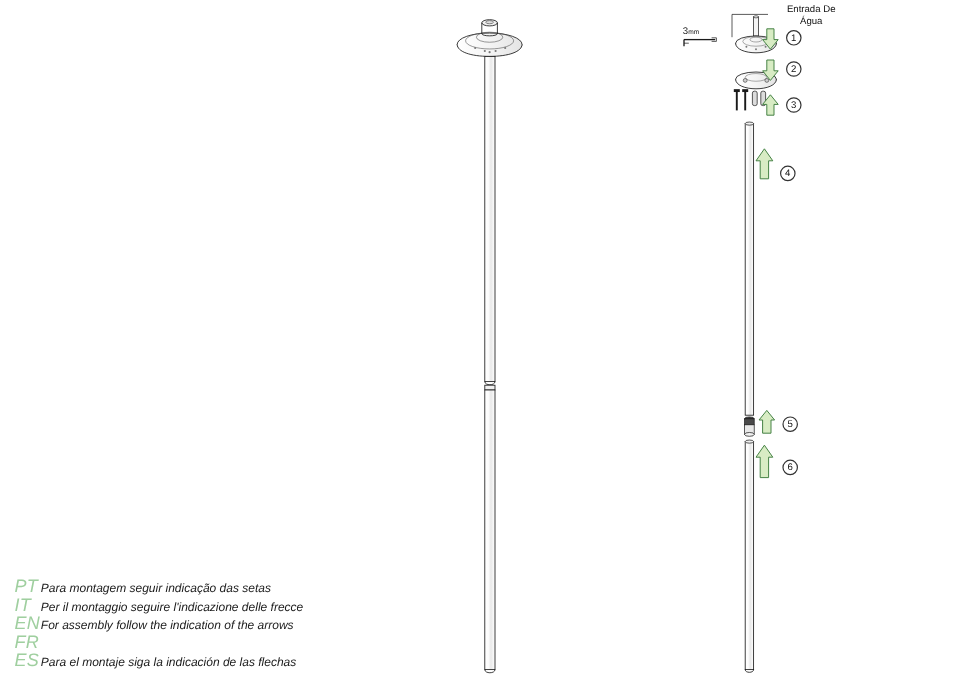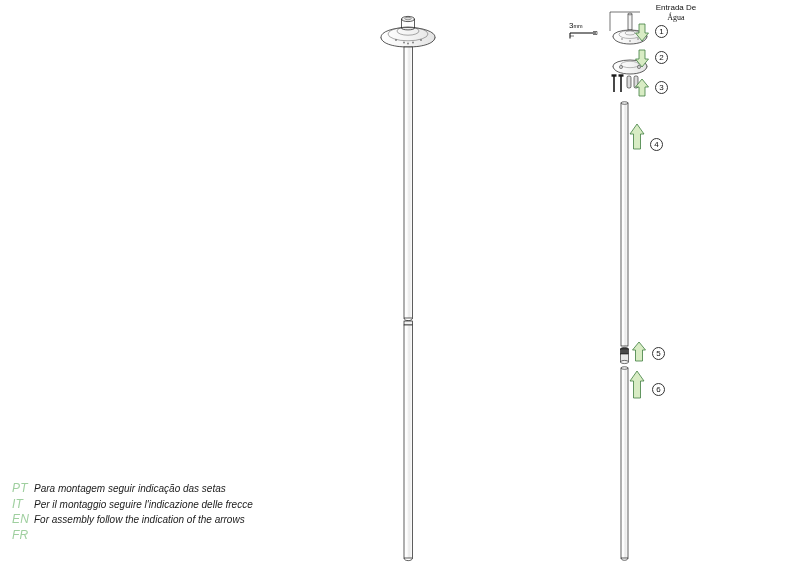--- a/index.html
+++ b/index.html
@@ -29,41 +29,41 @@
   }
   .legend-row {
     display: flex;
     align-items: baseline;
     height: 15.5px;
     line-height: 15.5px;
   }
   .legend-code {
     width: 22px;
     flex: 0 0 22px;
-    font-size: 12px;
+    font-size: 15px;
     color: #9fcf9f;
     font-style: italic;
     letter-spacing: .2px;
   }
   .legend-text {
     font-size: 10px;
     color: #1a1a1a;
     font-style: italic;
     white-space: nowrap;
   }
   .label-inlet {
     position: absolute;
     font-size: 8px;
     color: #111;
     text-align: center;
     line-height: 9.5px;
     width: 70px;
   }
   .label-inlet .l1 { display: block; }
-  .label-inlet .l2 { display: block; font-family: Liberation Serif, serif; }
+  .label-inlet .l2 { display: block; }
   .label-wrench {
     position: absolute;
     font-size: 8px;
     color: #111;
     white-space: nowrap;
   }
   .label-wrench .sub {
     font-size: 5.5px;
     vertical-align: baseline;
   }
@@ -252,15 +252,19 @@
       <span class="legend-code">IT</span>
       <span class="legend-text">Per il montaggio seguire l'indicazione delle frecce</span>
     </div>
     <div class="legend-row">
       <span class="legend-code">EN</span>
       <span class="legend-text">For assembly follow the indication of the arrows</span>
     </div>
     <div class="legend-row">
       <span class="legend-code">FR</span>
     </div>
+    <div class="legend-row">
+      <span class="legend-code">ES</span>
+      <span class="legend-text">Para el montaje siga la indicación de las flechas</span>
+    </div>
   </div>
 
 </div>
 
 </body></html>

